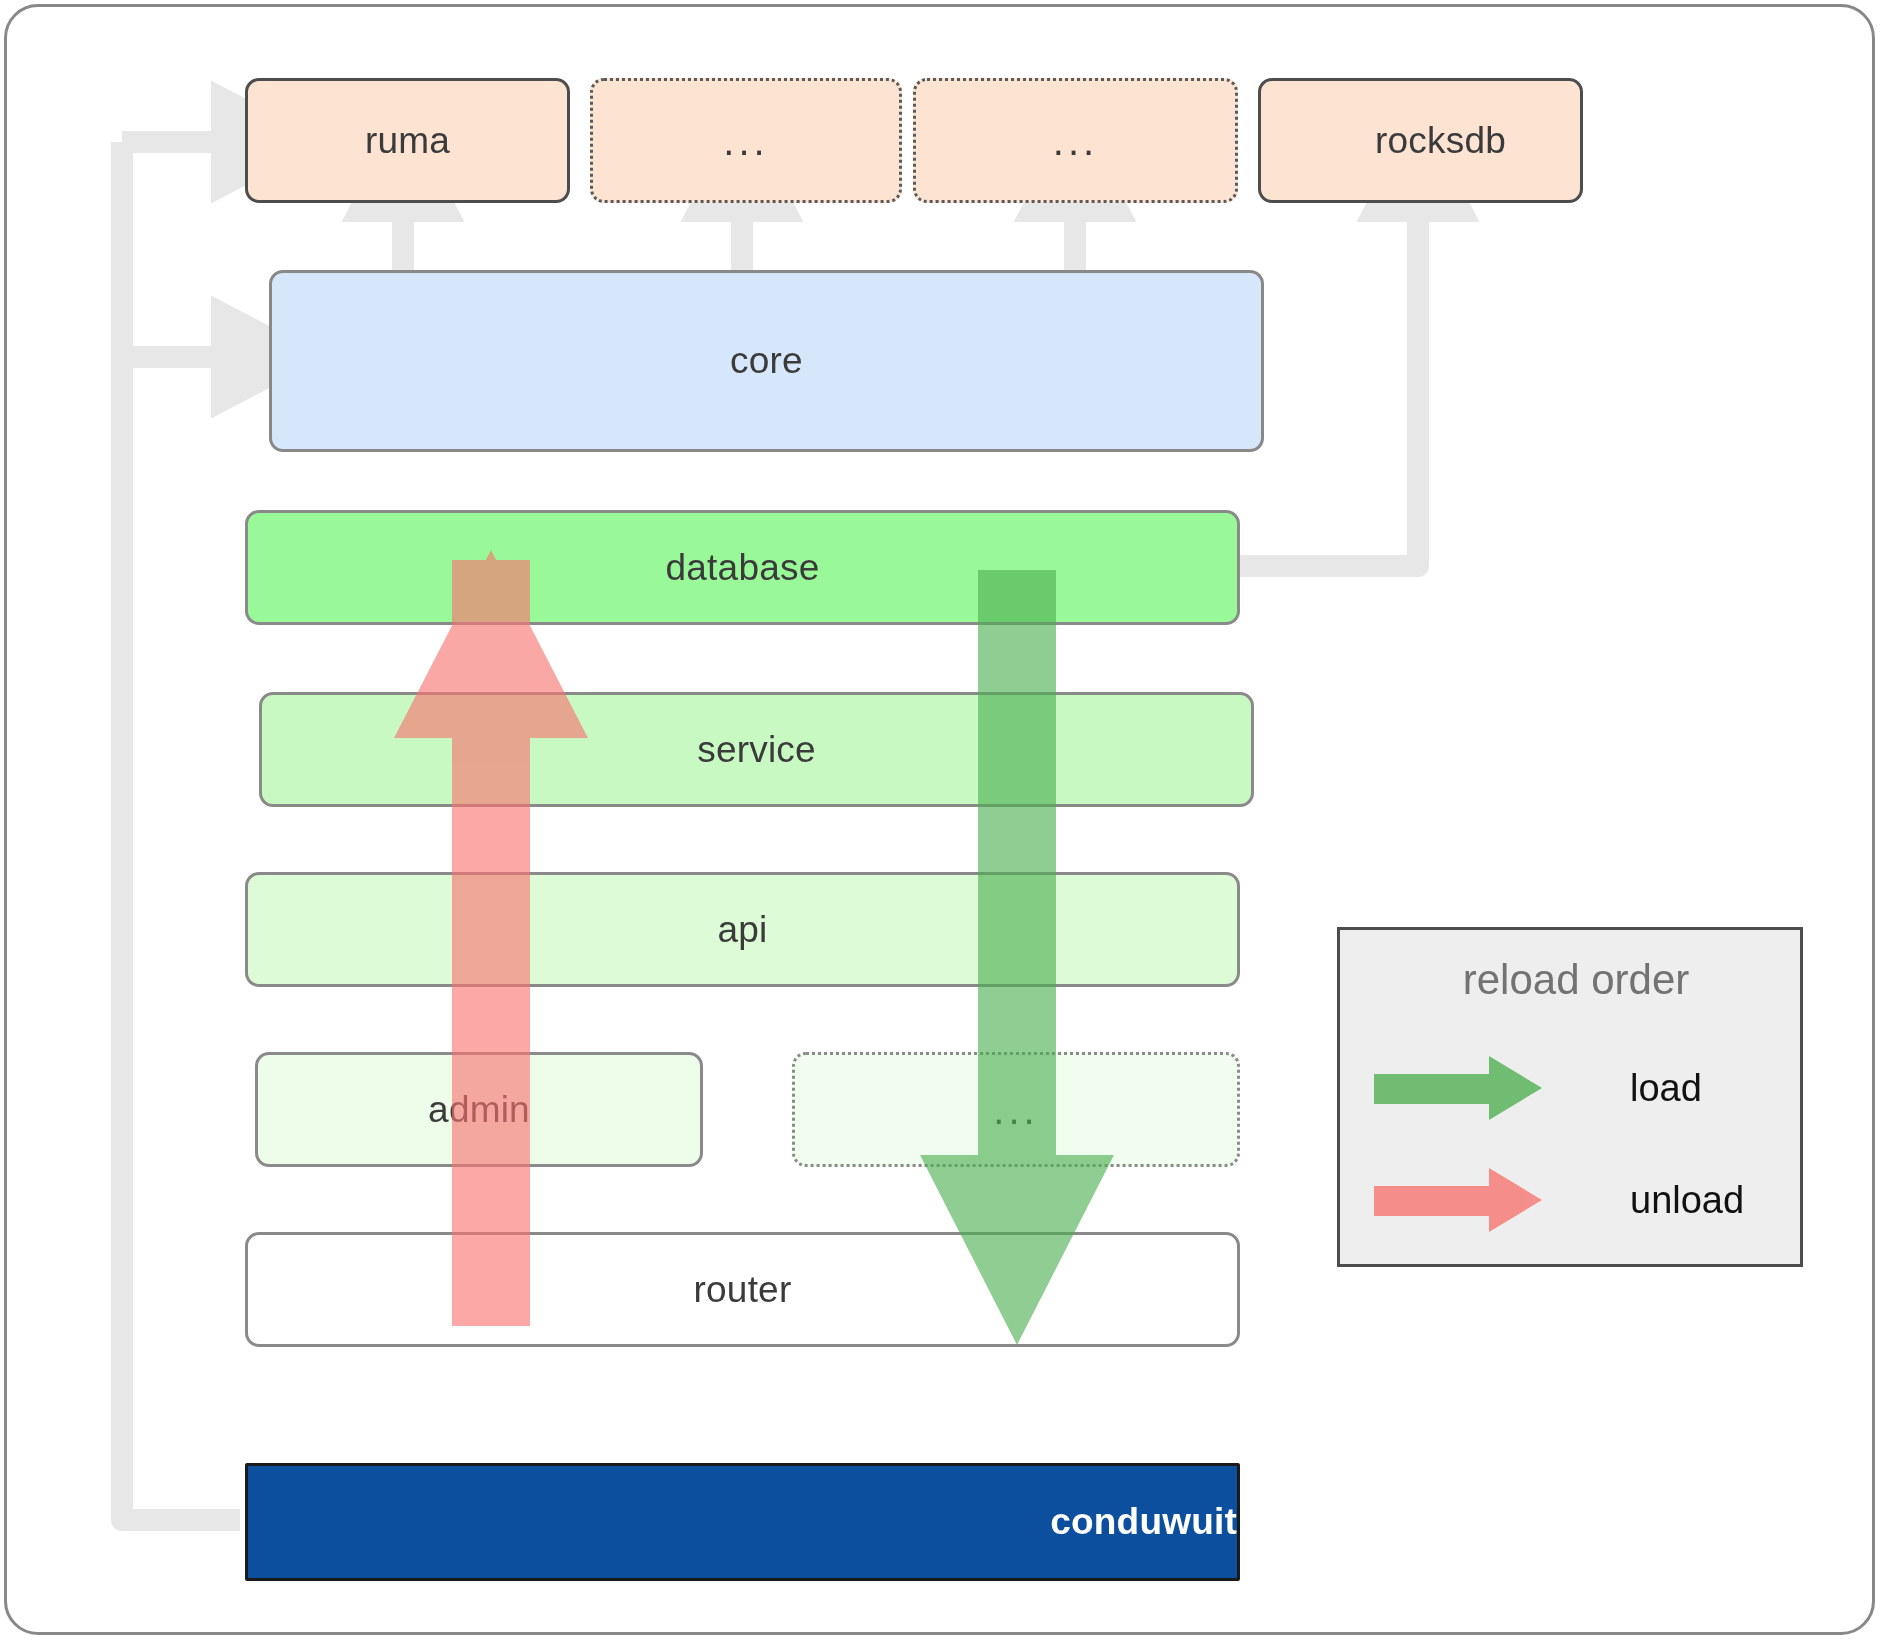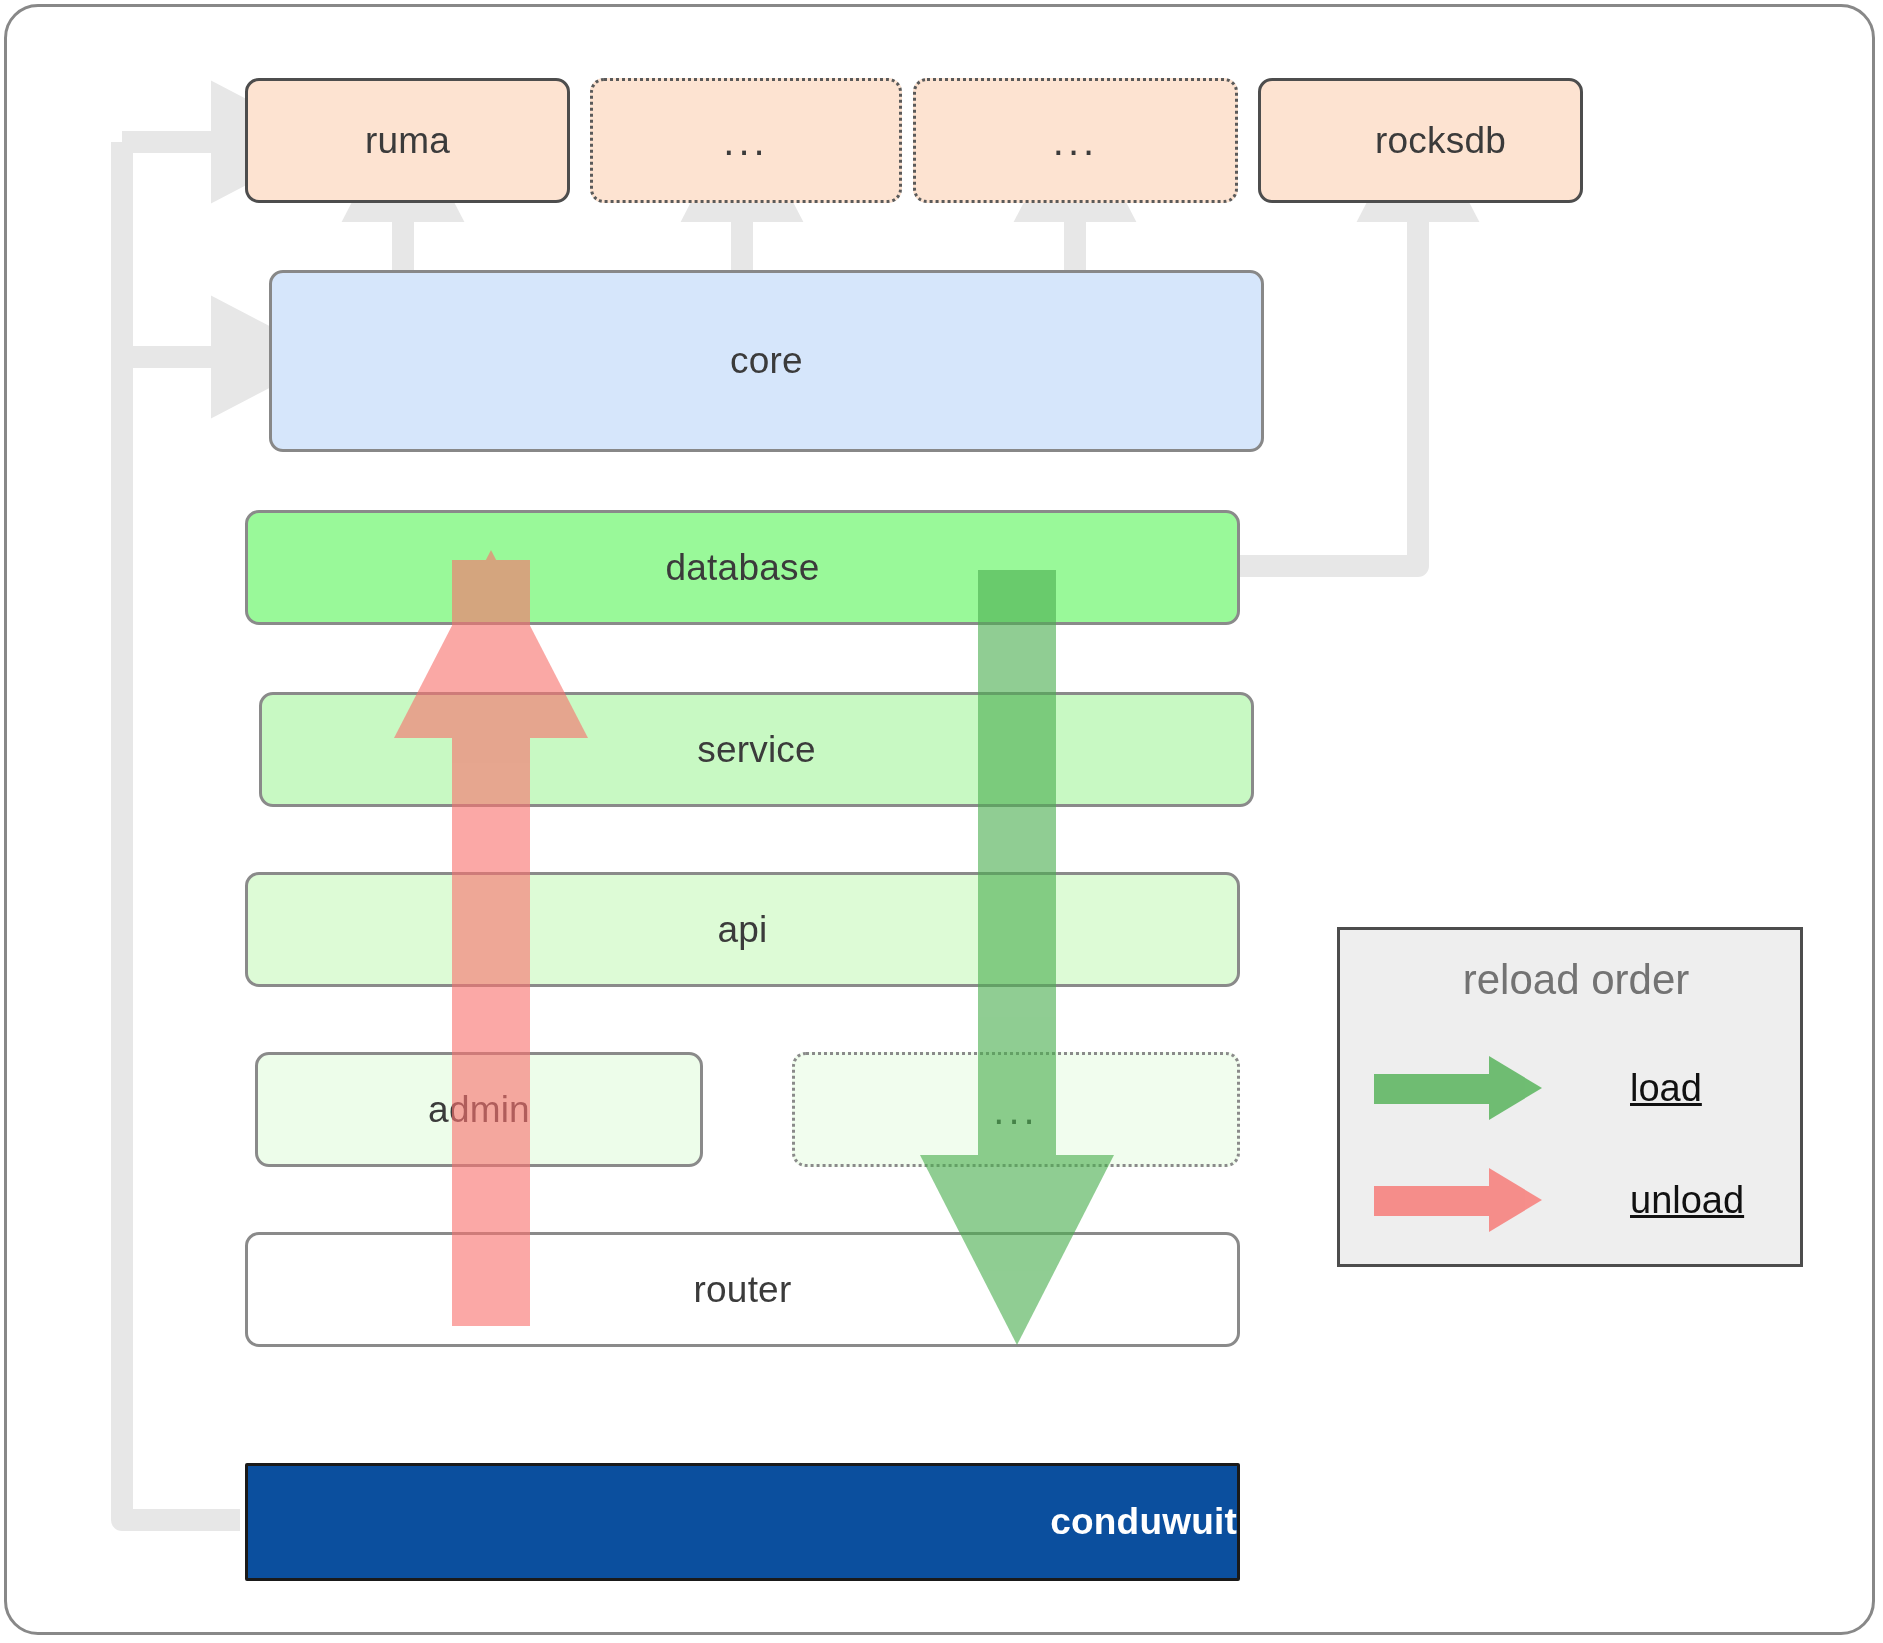--- a/index.html
+++ b/index.html
@@ -84,21 +84,20 @@
     height: 80px;
     display: flex;
     align-items: center;
   }
   .legend-row .glyph { width: 220px; height: 80px; position: relative; }
   .legend-row .lbl {
     font-size: 38px;
     color: #111111;
     margin-left: 36px;
     white-space: nowrap;
-    text-decoration: underline;
   }
 </style>
 </head>
 <body>
 
 <div id="canvas">
   <div id="frame"></div>
 
   <svg id="connectors" viewBox="0 0 1883 1643" xmlns="http://www.w3.org/2000/svg">
     <defs>

